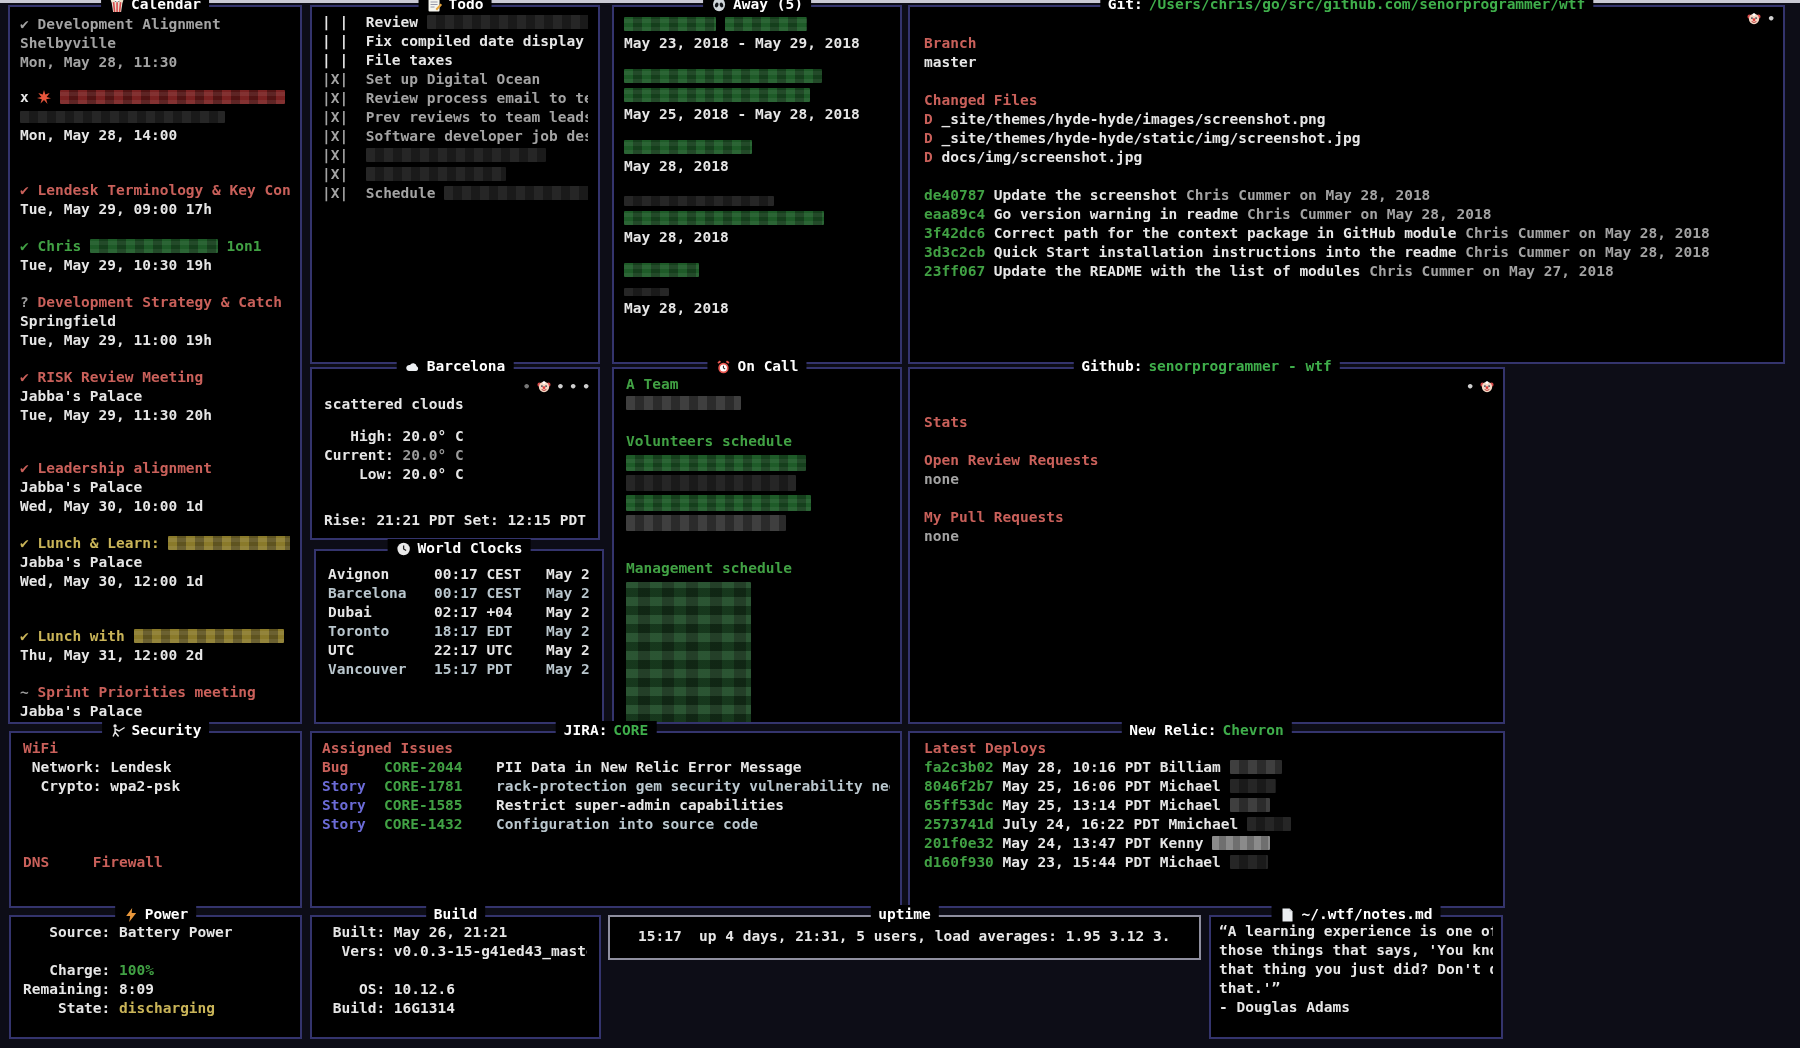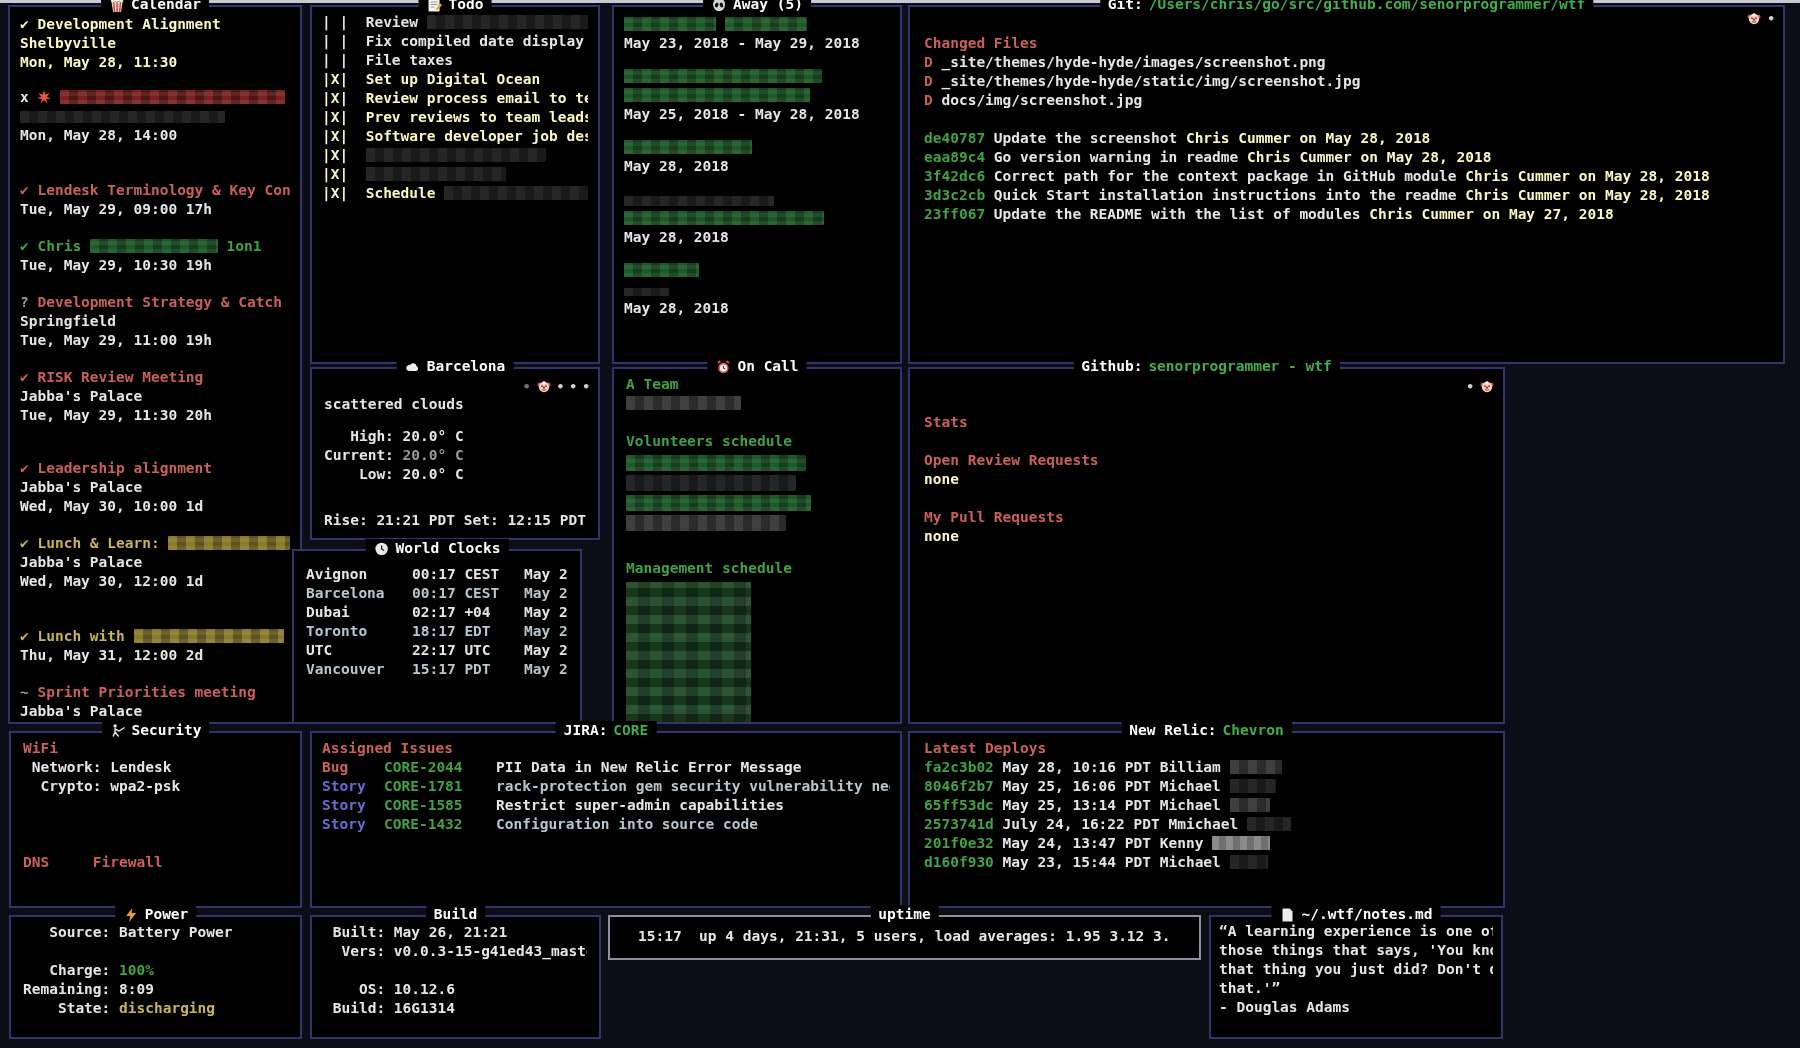--- a/index.html
+++ b/index.html
@@ -9,21 +9,21 @@
   .topstrip{position:absolute;left:0;top:0;width:1800px;height:3px;background:#c9c9d4;}
   .panel{position:absolute;background:#000;border:2px solid #34346d;box-sizing:border-box;}
   .panel.grayb{border-color:#8f8f9f;}
   .ptitle{position:absolute;top:-12px;left:50%;transform:translateX(-50%);
           background:#000;padding:0 8px;white-space:nowrap;color:#ffffff;
           display:flex;align-items:center;gap:6px;z-index:3;}
   .pbody{padding:8px 12px;overflow:hidden;height:100%;box-sizing:border-box;position:relative;}
   .ln{white-space:pre;overflow:hidden;}
   .row{display:flex;white-space:pre;overflow:hidden;}
   .red{color:#c9605a}.green{color:#41a144}.brgreen{color:#3fae4b}
-  .gray{color:#fef9c3}.dgray{color:#9a9a9a}.yellow{color:#c9b458}
+  .gray{color:#a3a3a3}.dgray{color:#9a9a9a}.yellow{color:#c9b458}
   .blue{color:#6b6bd6}.white{color:#e6e6e6}.pale{color:#b9c6cd}
   .icon{display:inline-flex;width:16px;height:16px;flex:0 0 16px;}
   .icon svg{width:100%;height:100%;}
   .rx{display:inline-block;height:14px;vertical-align:-2px;border-radius:1px;}
   .blk{display:block;margin:4px 0;}
   .rx-red{background-image:repeating-linear-gradient(0deg,rgba(255,255,255,.07) 0 4px,transparent 4px 8px),
           repeating-linear-gradient(90deg,#7a2222 0 9px,#521414 9px 18px);}
   .rx-green{background-image:repeating-linear-gradient(0deg,rgba(255,255,255,.06) 0 4px,transparent 4px 8px),
           repeating-linear-gradient(90deg,#1e5b28 0 9px,#153f1c 9px 18px);}
   .rx-yellow{background-image:repeating-linear-gradient(0deg,rgba(255,255,255,.08) 0 4px,transparent 4px 8px),
@@ -185,20 +185,24 @@
           <circle cx="5.8" cy="7.5" r="0.9" fill="#223344"></circle>
           <circle cx="10.2" cy="7.5" r="0.9" fill="#223344"></circle>
           <circle cx="8" cy="9.2" r="1.5" fill="#e03b3b"></circle>
           <path d="M5.5 11.2 Q8 13.2 10.5 11.2" stroke="#b33333" stroke-width="1" fill="none"></path>
         </svg>
       </span>
     <span class="dot">•</span>
   </div>
   <div class="pbody" style="padding:8px 14px;">
     <div style="margin-top:19px;">
+      <div class="ln red">Branch</div>
+      <div class="ln white">master</div>
+    </div>
+    <div style="margin-top:19px;">
       <div class="ln red">Changed Files</div>
       <div class="ln"><span class="red">D</span> <span class="white">_site/themes/hyde-hyde/images/screenshot.png</span></div>
       <div class="ln"><span class="red">D</span> <span class="white">_site/themes/hyde-hyde/static/img/screenshot.jpg</span></div>
       <div class="ln"><span class="red">D</span> <span class="white">docs/img/screenshot.jpg</span></div>
     </div>
     <div style="margin-top:19px;">
       <div class="ln"><span class="green">de40787</span> <span class="white">Update the screenshot</span> <span class="gray">Chris Cummer on May 28, 2018</span></div>
       <div class="ln"><span class="green">eaa89c4</span> <span class="white">Go version warning in readme</span> <span class="gray">Chris Cummer on May 28, 2018</span></div>
       <div class="ln"><span class="green">3f42dc6</span> <span class="white">Correct path for the context package in GitHub module</span> <span class="gray">Chris Cummer on May 28, 2018</span></div>
       <div class="ln"><span class="green">3d3c2cb</span> <span class="white">Quick Start installation instructions into the readme</span> <span class="gray">Chris Cummer on May 28, 2018</span></div>
@@ -240,21 +244,21 @@
     <div class="ln"><span class="white">   High: </span><span class="white">20.0° C</span></div>
     <div class="ln"><span class="white">Current: </span><span class="dgray">20.0° C</span></div>
     <div class="ln"><span class="white">    Low: </span><span class="white">20.0° C</span></div>
     <div class="row" style="position:absolute;left:12px;right:12px;bottom:8px;justify-content:space-between;">
       <span class="white"><span>Rise: </span><span>21:21 PDT</span></span>
       <span class="white"><span>Set: </span><span>12:15 PDT</span></span>
     </div>
   </div>
 </div>
 
-<div class="panel" style="left:292px;top:549px;width:290px;height:175px;">
+<div class="panel" style="left:314px;top:549px;width:290px;height:175px;">
   <div class="ptitle">
     <span class="icon">
         <svg viewBox="0 0 16 16">
           <circle cx="8" cy="8" r="6.2" fill="#e8e8e8"></circle>
           <path d="M8 4.5 V8 L10.5 9.5" stroke="#222" stroke-width="1.3" fill="none"></path>
         </svg>
       </span>
     <span>World Clocks</span>
   </div>
   <div class="pbody" style="padding:14px 12px;">

